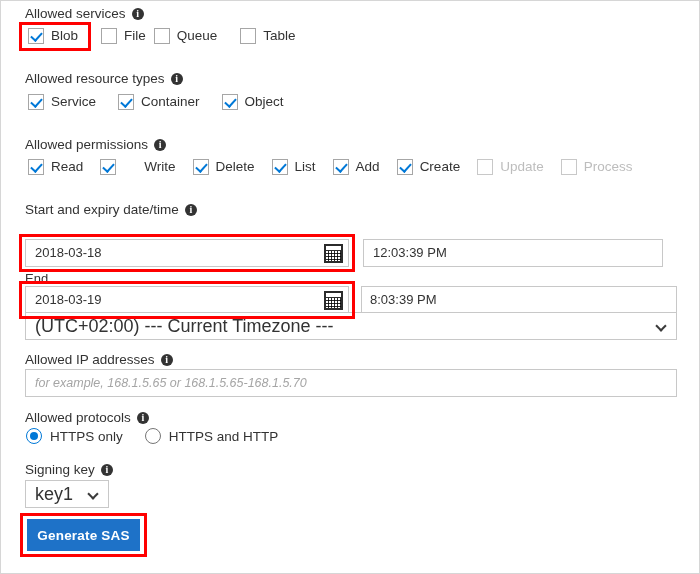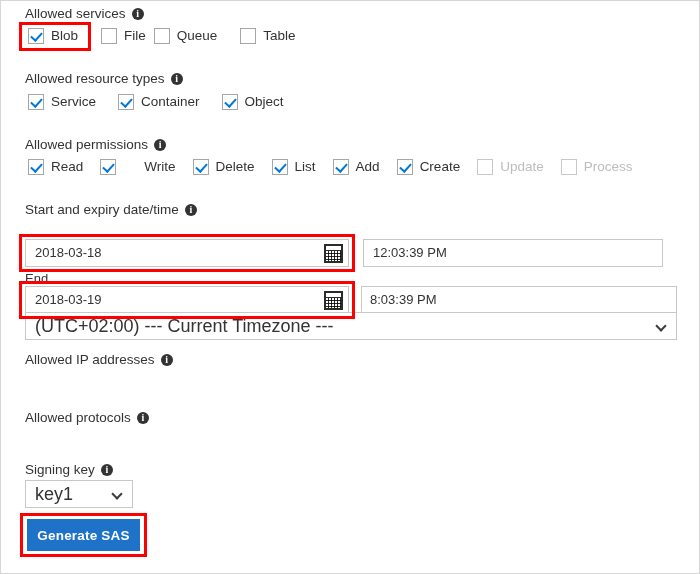--- a/index.html
+++ b/index.html
@@ -374,37 +374,50 @@
     <span class="chev"></span>
   </div>
 
   <div class="abs" style="left:24px; top:351px;">
     <div class="section-label">
       <span>Allowed IP addresses</span>
       <span class="info-icon">i</span>
     </div>
   </div>
 
+  <div class="abs field" style="left:24px; top:368px; width:652px;">
+    <span class="ph">for example, 168.1.5.65 or 168.1.5.65-168.1.5.70</span>
+  </div>
 
   <div class="abs" style="left:24px; top:409px;">
     <div class="section-label">
       <span>Allowed protocols</span>
       <span class="info-icon">i</span>
     </div>
   </div>
 
+  <div class="abs radio-row" style="left:25px; top:427px;">
+    <div class="radio-row" style="margin-right:22px;">
+      <span class="radio selected"></span>
+      <span class="radio-label">HTTPS only</span>
+    </div>
+    <div class="radio-row">
+      <span class="radio"></span>
+      <span class="radio-label">HTTPS and HTTP</span>
+    </div>
+  </div>
 
   <div class="abs" style="left:24px; top:461px;">
     <div class="section-label">
       <span>Signing key</span>
       <span class="info-icon">i</span>
     </div>
   </div>
 
-  <div class="abs select" style="left:24px; top:479px; width:108px;">
+  <div class="abs select" style="left:24px; top:479px; width:84px;">
     <span>key1</span>
     <span class="chev"></span>
   </div>
 
   <button class="abs btn-primary" style="left:26px; top:518px;">Generate SAS</button>
 
   <div class="redbox" style="left:18px; top:21px; width:72px; height:29px;"></div>
   <div class="redbox" style="left:18px; top:233px; width:336px; height:38px;"></div>
   <div class="redbox" style="left:18px; top:280px; width:336px; height:38px;"></div>
   <div class="redbox" style="left:19px; top:512px; width:127px; height:44px;"></div>

